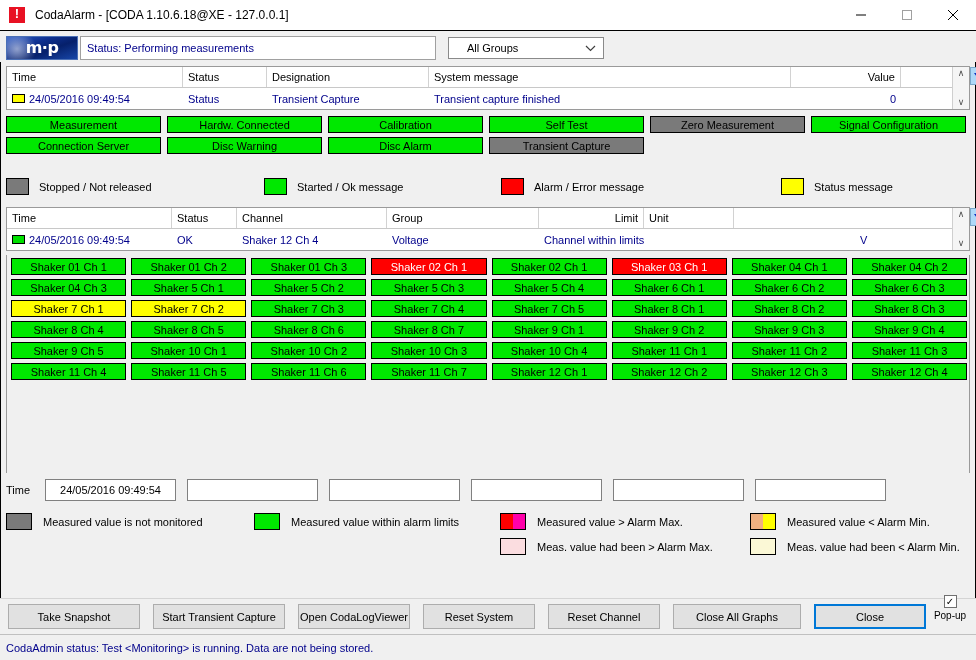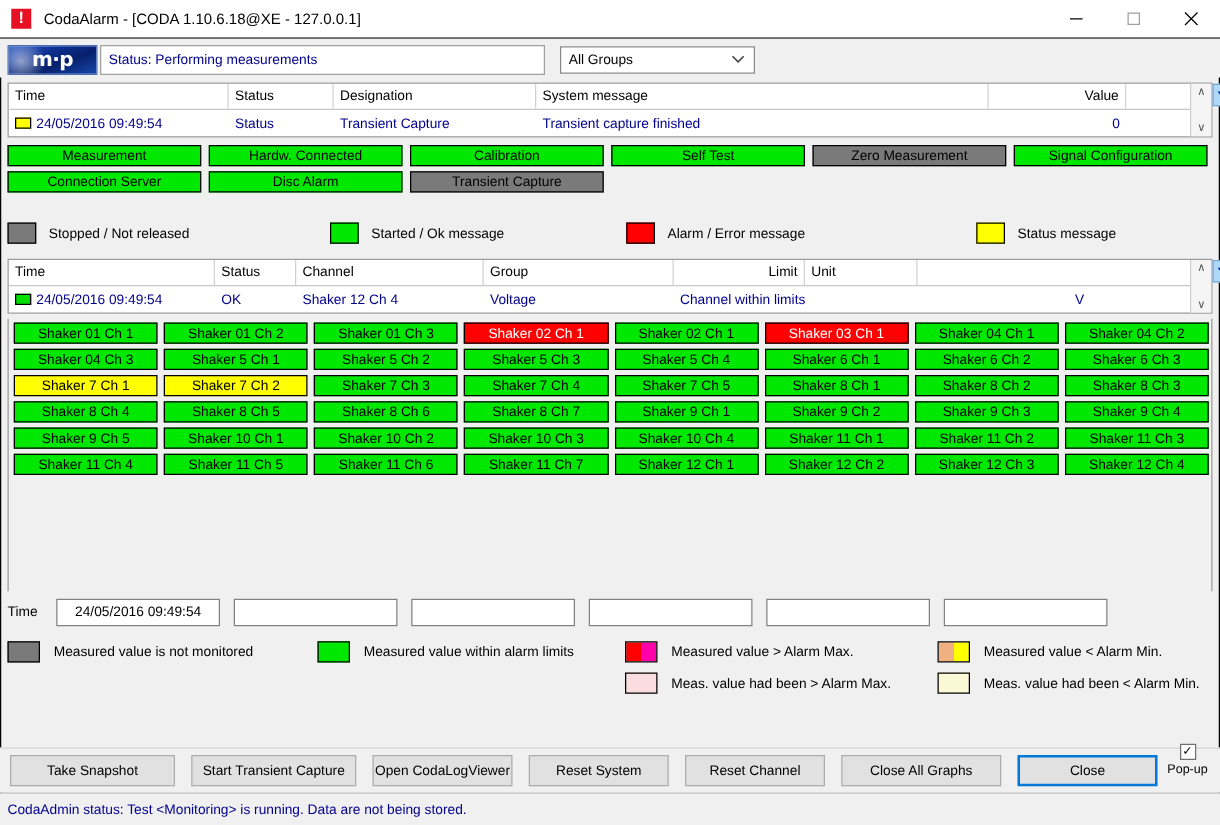--- a/index.html
+++ b/index.html
@@ -117,21 +117,21 @@
   }
   .status-field.main { width: 356px; }
   .status-field.mon  { width: 346px; margin-left: 6px; }
   .combo {
     width: 156px; height: 22px;
     margin-left: 12px;
     background: #ffffff;
     border: 1px solid #8a8a8a;
     display: flex;
     align-items: center;
-    padding-left: 6px;
+    padding-left: 18px;
     position: relative;
     font-size: 11px;
     flex: 0 0 auto;
   }
   .combo .chev {
     position: absolute;
     right: 7px; top: 50%;
     transform: translateY(-50%);
   }
 
@@ -464,20 +464,21 @@
     <div class="sysrow">
       <div class="sysbtn green">Measurement</div>
       <div class="sysbtn green">Hardw. Connected</div>
       <div class="sysbtn green">Calibration</div>
       <div class="sysbtn green">Self Test</div>
       <div class="sysbtn gray">Zero Measurement</div>
       <div class="sysbtn green">Signal Configuration</div>
     </div>
     <div class="sysrow">
       <div class="sysbtn green">Connection Server</div>
+      <div class="sysbtn green">Disc Warning</div>
       <div class="sysbtn green">Disc Alarm</div>
       <div class="sysbtn gray">Transient Capture</div>
     </div>
   </div>
 
   <div class="legend1">
     <div class="item" style="width:258px">
       <span class="lg-box lg-gray"></span>
       <span class="lg-label">Stopped / Not released</span>
     </div>

